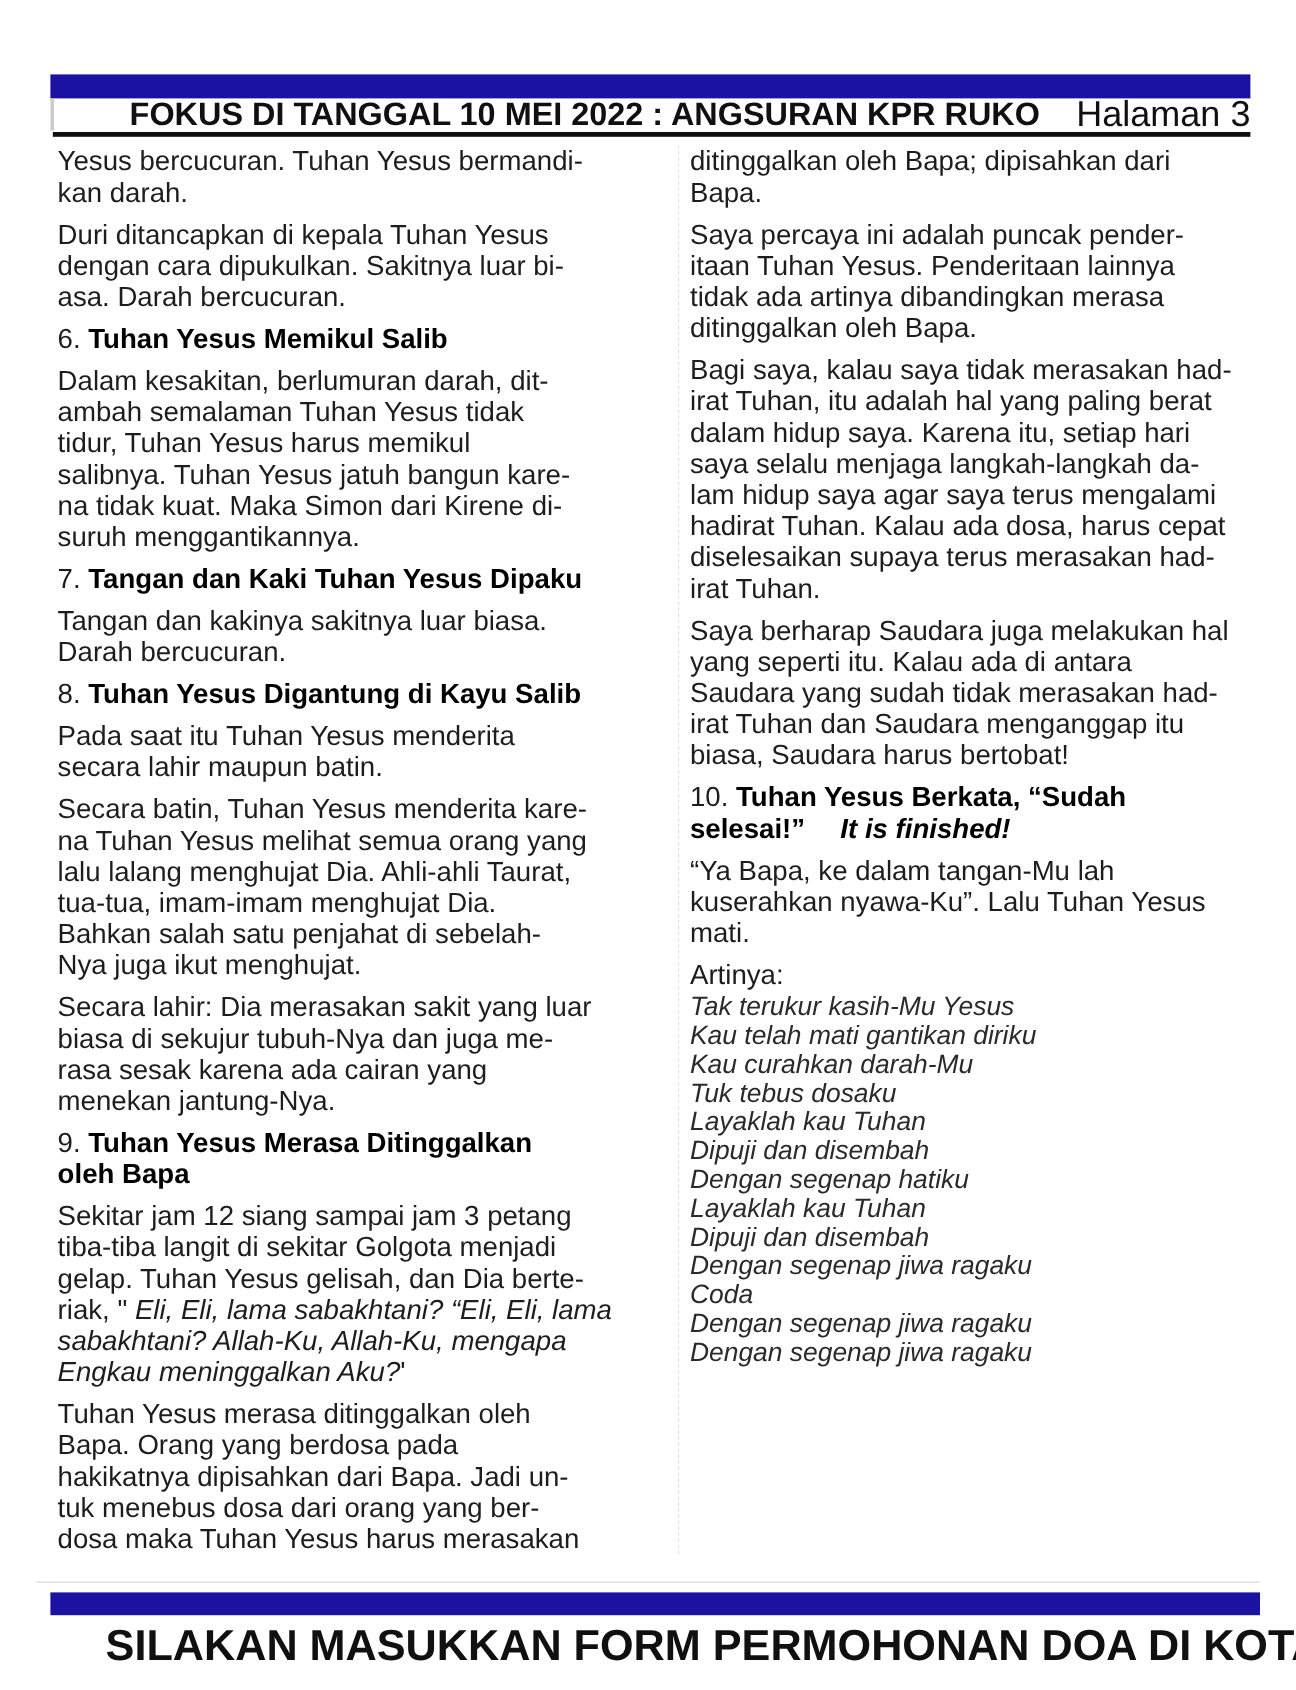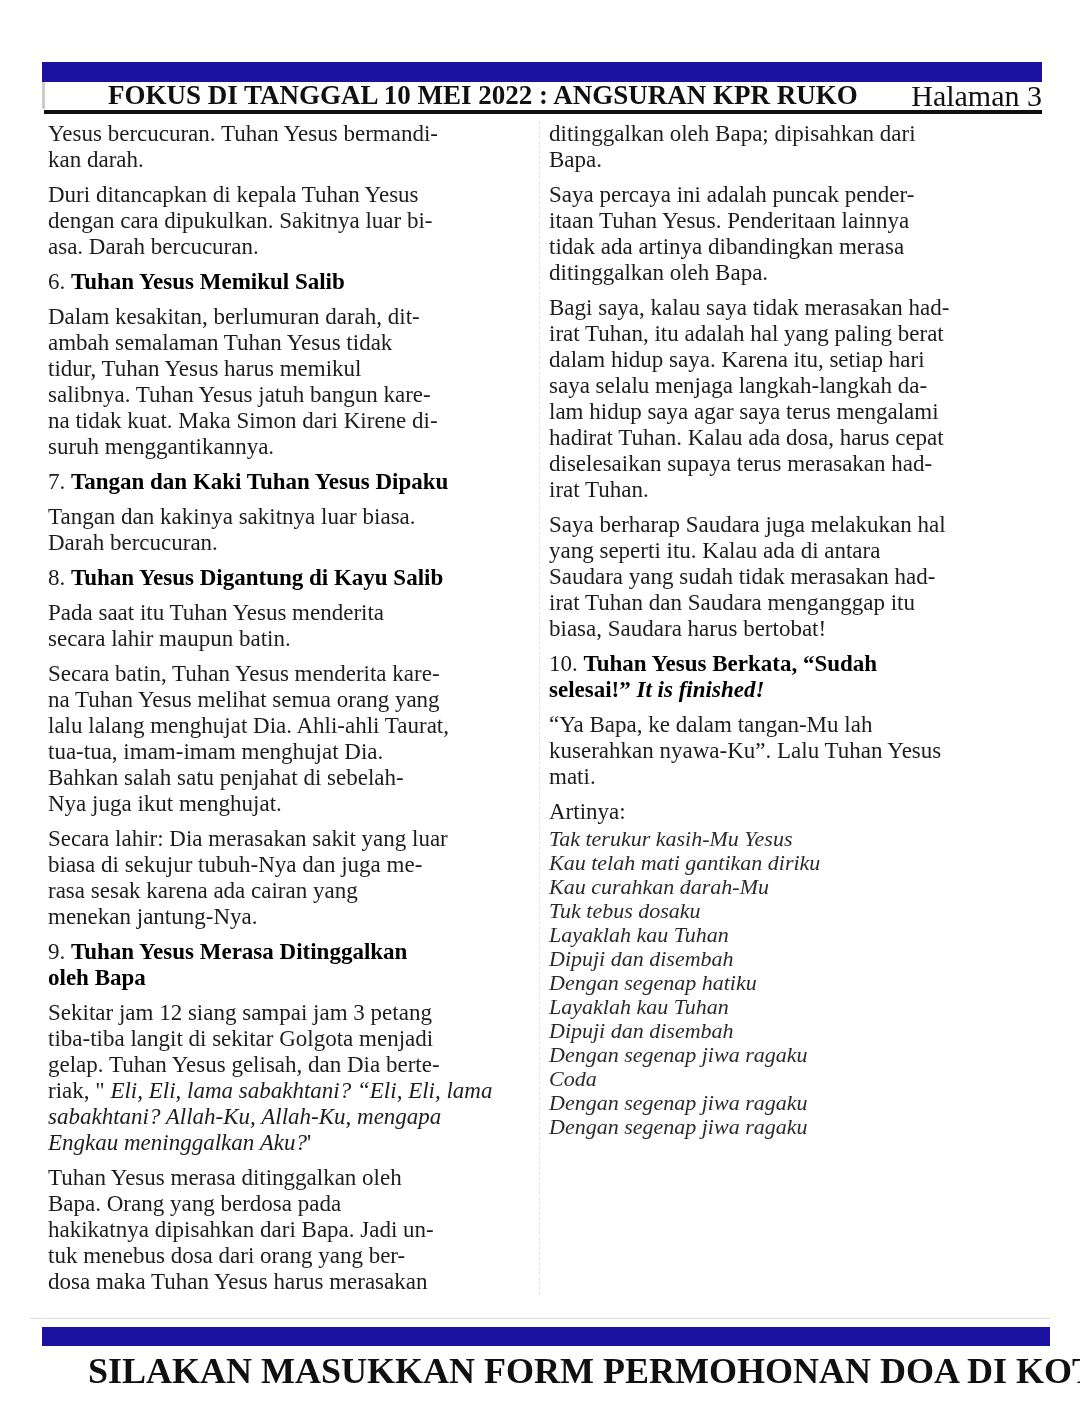--- a/index.html
+++ b/index.html
@@ -1,40 +1,40 @@
 <!DOCTYPE html>
 <html><head>
 <meta charset="utf-8">
 <style>
   html,body {margin:0; padding:0; background:#ffffff;}
   .page {
     position:relative; width:1080px; height:1408px; background:#ffffff;
-    font-family:Liberation Serif, serif; color:#1d1d1d; overflow:hidden;
+    font-family:Liberation Sans, sans-serif; color:#1d1d1d; overflow:hidden;
   }
   .topbar {position:absolute; left:42px; top:62px; width:1000px; height:20px; background:#1b12a2;}
   .left-tick {position:absolute; left:42px; top:82px; width:3px; height:27px; background:#cccccc;}
   .header-row {
     position:absolute; left:42px; top:82px; width:1000px;
     display:flex; justify-content:space-between; align-items:flex-end;
   }
   .title {font-weight:bold; font-size:27px; line-height:27px; color:#101010; padding-left:66px; white-space:nowrap;}
   .pagenum {font-size:30px; line-height:22px; color:#101010; margin-bottom:2px;}
   .rule {position:absolute; left:44px; top:110px; width:998px; height:4px; background:#101010;}
 
-  .columns {position:absolute; left:48px; top:121px; display:flex;}
+  .columns {position:absolute; left:48px; top:121px; display:flex;gap:26px;}
   .col-left {width:483px;}
   .col-right {width:498px; margin-left:8px; border-left:1px dashed #e3e3e3; padding-left:9px;}
 
   .col-left p, .col-right p, .col-left h3, .col-right h3 {
     margin:0 0 9px 0; font-size:23px; line-height:26px; white-space:pre-line;
   }
   h3 {font-weight:bold; color:#000;}
   .hnum {font-weight:normal; color:#1d1d1d;}
   .q-italic {font-style:italic;}
-  .bold-italic {font-style:italic; font-weight:bold;}
+  .bold-italic {font-style:italic; font-weight:bold;margin-left:23px;}
   .song-label {margin:0 0 2px 0 !important; font-size:22px;}
   .songs {font-style:italic; font-size:22px !important; line-height:24px !important; color:#2a2a2a;}
   .last {margin-bottom:0 !important;}
 
   .footer-hairline {position:absolute; left:30px; top:1318px; width:1020px; height:1px; background:#dadada;}
   .footer-bar {position:absolute; left:42px; top:1327px; width:1008px; height:19px; background:#1b12a2;}
   .footer-text {position:absolute; left:88px; top:1350px; font-size:36px; font-weight:bold; color:#101010; white-space:nowrap;}
 </style>
 </head>
 <body>

